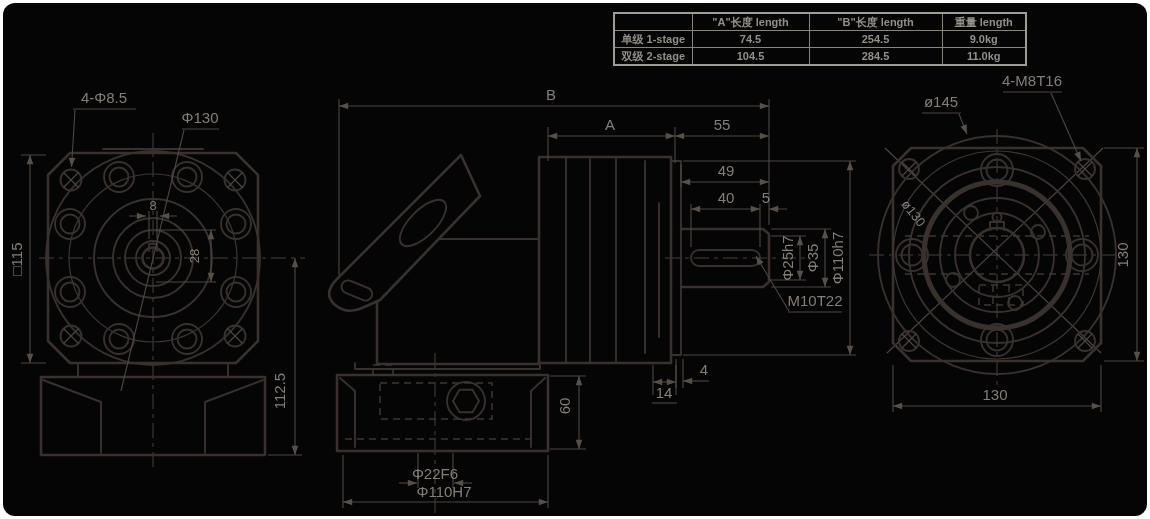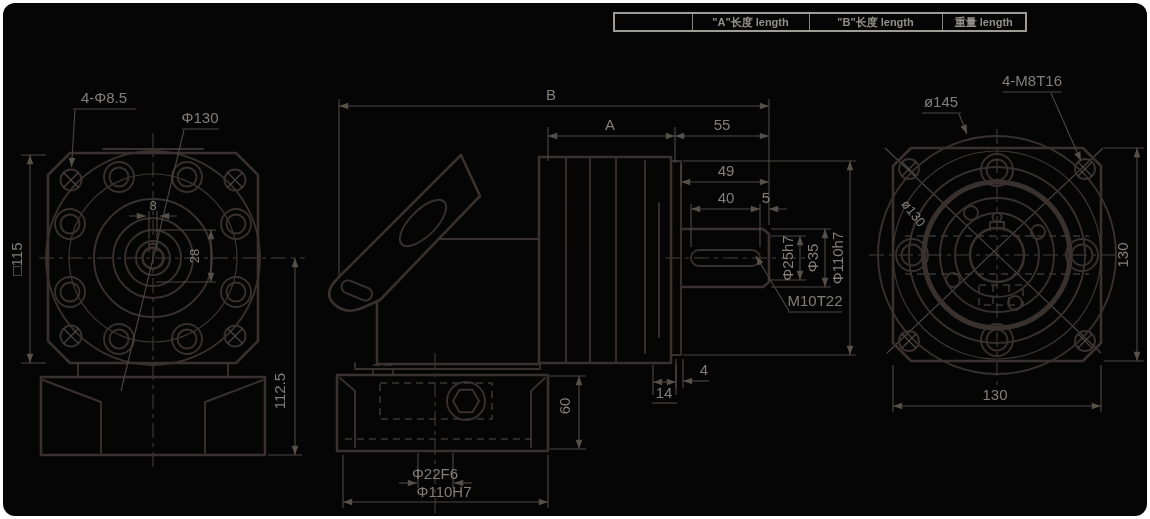--- a/index.html
+++ b/index.html
@@ -307,16 +307,28 @@
         <col class="c2">
         <col class="c3">
       </colgroup>
   <tbody>
         <tr>
     <th></th>
     <th>"A"长度 length</th>
     <th>"B"长度  length</th>
     <th>重量 length</th>
   </tr>
+  <tr>
+    <td>单级 1-stage</td>
+    <td>74.5</td>
+    <td>254.5</td>
+    <td>9.0kg</td>
+  </tr>
+  <tr>
+    <td>双级 2-stage</td>
+    <td>104.5</td>
+    <td>284.5</td>
+    <td>11.0kg</td>
+  </tr>
 </tbody>
     </table>
 
 </div>
 
 </body></html>

